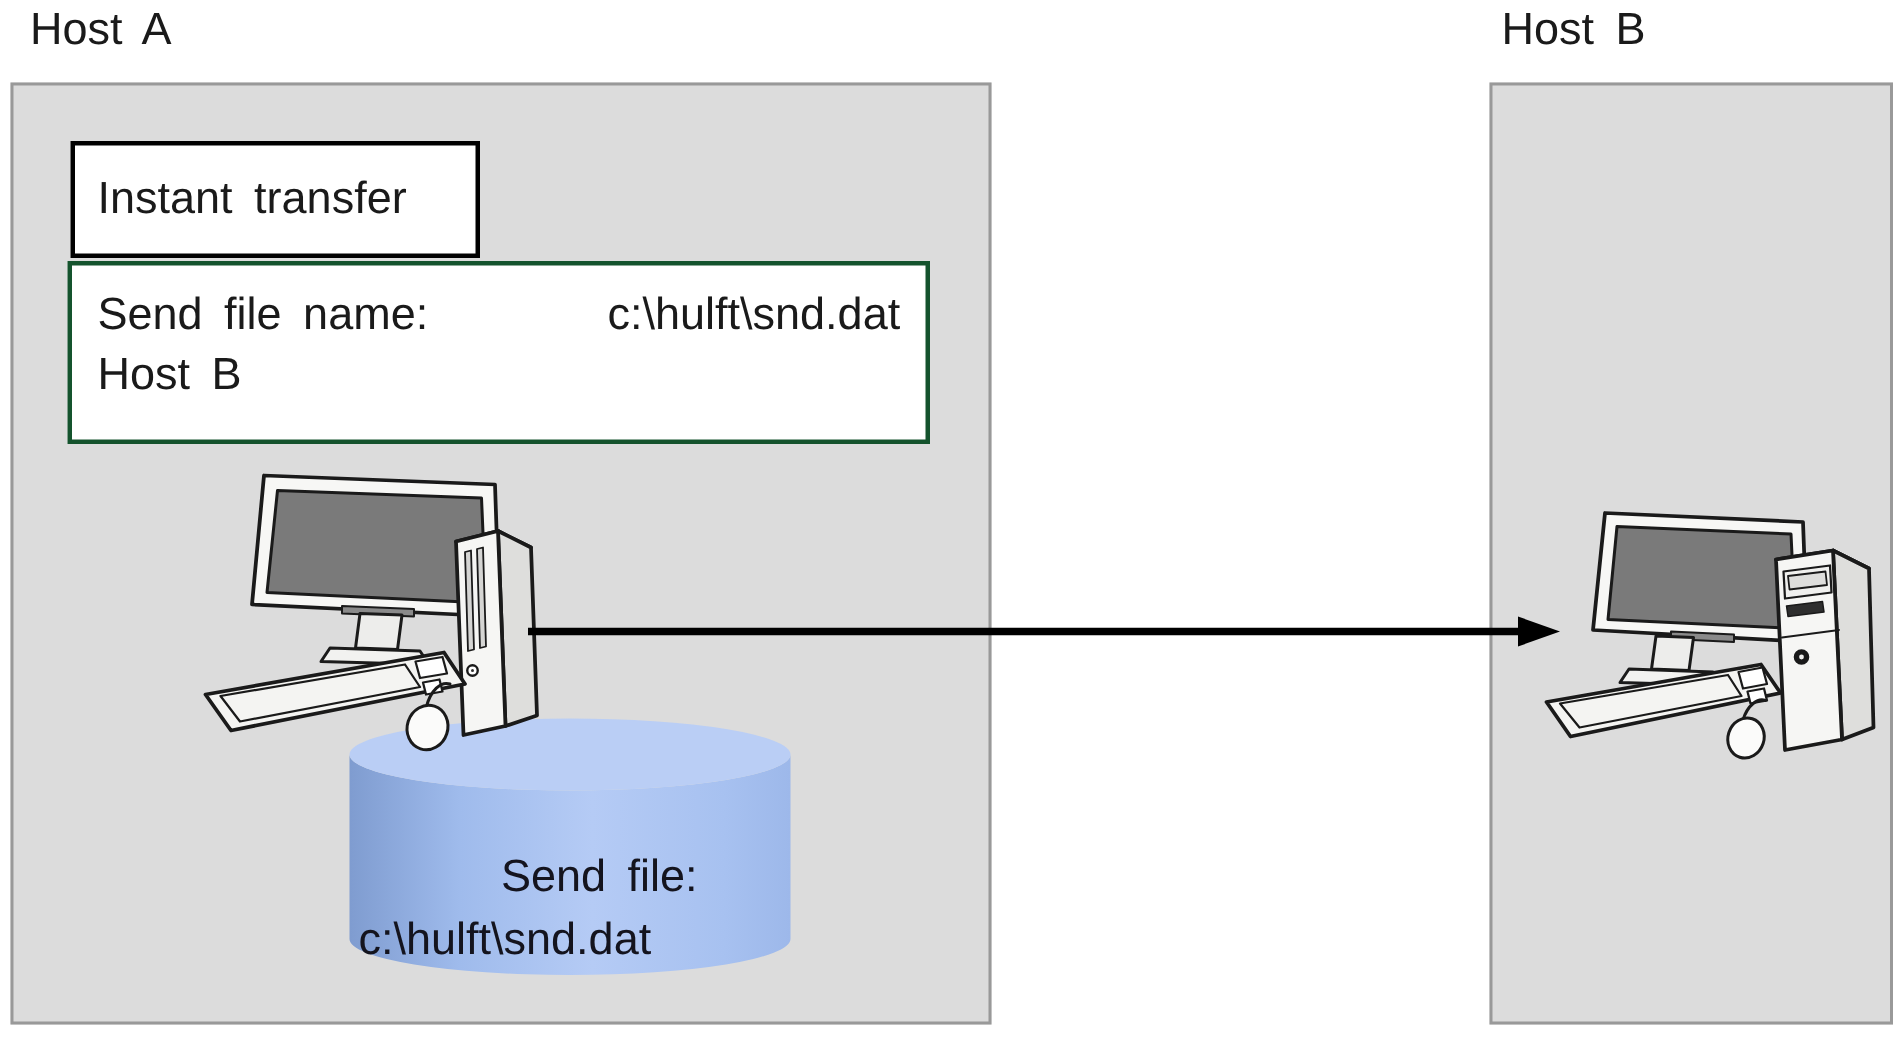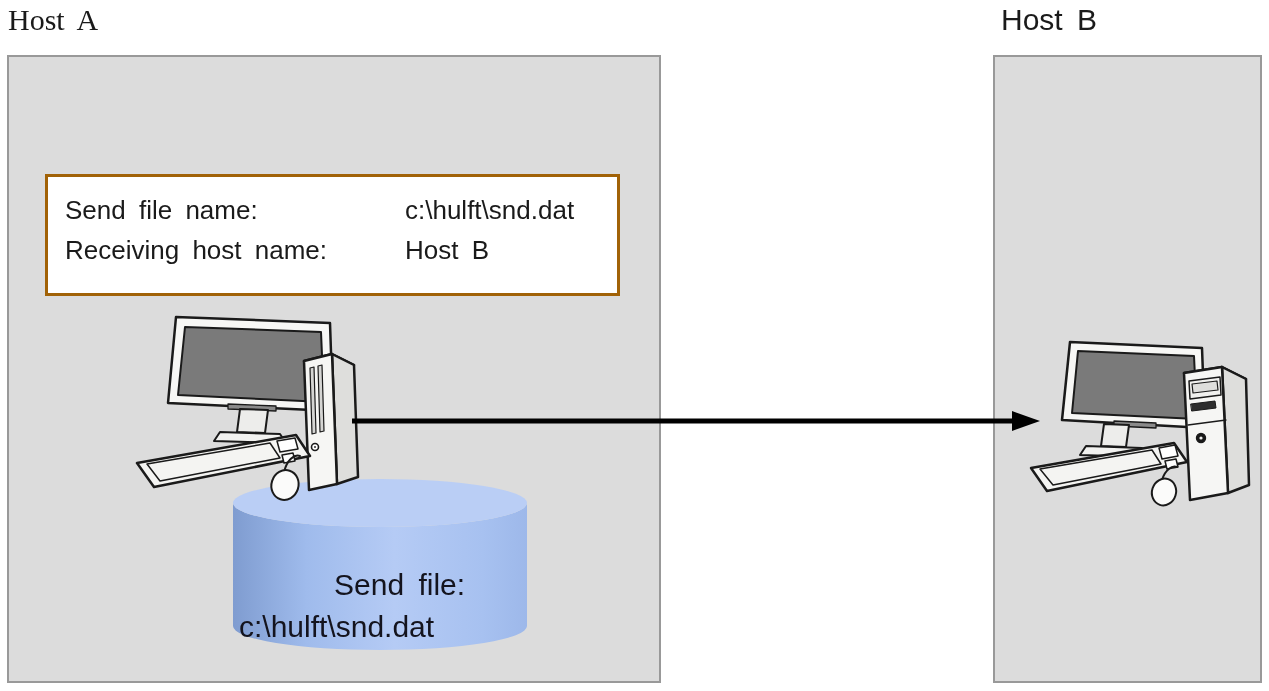--- a/index.html
+++ b/index.html
@@ -4,37 +4,37 @@
 <style>
   html,body{margin:0;padding:0;background:#ffffff;}
   .canvas{
     position:relative;width:1269px;height:691px;background:#ffffff;
     font-family:"Liberation Sans",sans-serif;color:#1a1a1a;overflow:hidden;
   }
   .host-label{
     position:absolute;font-size:30px;line-height:36px;word-spacing:6px;
     color:#1a1a1a;white-space:nowrap;
   }
-  .host-a-label{left:8px;top:2px;font-family:Liberation Serif, serif;}
+  .host-a-label{left:20px;top:2px;}
   .host-b-label{left:1001px;top:2px;}
   .host-box{
     position:absolute;background:#dcdcdc;border:2px solid #999999;box-sizing:border-box;
   }
   .box-a{left:7px;top:55px;width:654px;height:628px;}
   .box-b{left:993px;top:55px;width:269px;height:628px;}
   .instant-box{
     position:absolute;left:47px;top:94px;width:273px;height:78px;
     background:#ffffff;border:3px solid #000000;box-sizing:border-box;
     display:flex;align-items:center;padding-left:15px;
     font-size:30px;word-spacing:6px;white-space:nowrap;
   }
   .details-box{
     position:absolute;left:45px;top:174px;width:575px;height:122px;
-    background:#ffffff;border:3px solid #a16207;box-sizing:border-box;
-    padding:13px 0 0 17px;font-size:26px;word-spacing:6px;
+    background:#ffffff;border:3px solid #14532d;box-sizing:border-box;
+    padding:13px 0 0 17px;font-size:30px;word-spacing:6px;
   }
   .detail-row{display:flex;line-height:40px;white-space:nowrap;}
   .detail-label{width:340px;flex:0 0 340px;}
   .detail-value{flex:1;}
   .pc-svg{position:absolute;}
   .pc-a{left:128px;top:305px;width:260px;height:205px;}
   .pc-b{left:1026px;top:332px;width:235px;height:190px;}
   .cylinder-svg{position:absolute;left:231px;top:477px;width:298px;height:175px;}
   .cyl-text{
     position:absolute;font-size:30px;line-height:38px;word-spacing:6px;
@@ -48,28 +48,30 @@
 <body>
 
 <div class="canvas">
 
   <div class="host-label host-a-label">Host A</div>
   <div class="host-label host-b-label">Host B</div>
 
   <div class="host-box box-a"></div>
   <div class="host-box box-b"></div>
 
+  <div class="instant-box">
+    <span>Instant transfer</span>
+  </div>
 
   <div class="details-box">
     <div class="detail-row">
       <span class="detail-label">Send file name:</span>
       <span class="detail-value">c:\hulft\snd.dat</span>
     </div>
     <div class="detail-row">
-      <span class="detail-label">Receiving host name:</span>
       <span class="detail-value">Host B</span>
     </div>
   </div>
 
   <svg class="cylinder-svg" viewBox="0 0 298 175">
     <defs>
       <linearGradient id="cylbody" x1="0" y1="0" x2="1" y2="0">
         <stop offset="0" stop-color="#7f9cd0"></stop>
         <stop offset="0.25" stop-color="#9fbbec"></stop>
         <stop offset="0.55" stop-color="#b5cbf5"></stop>

